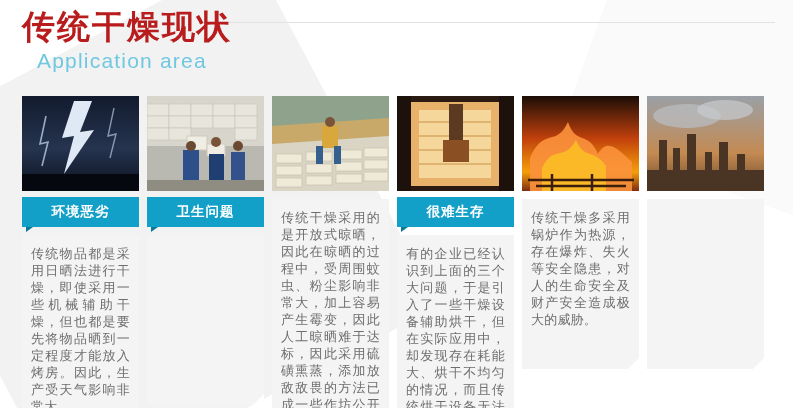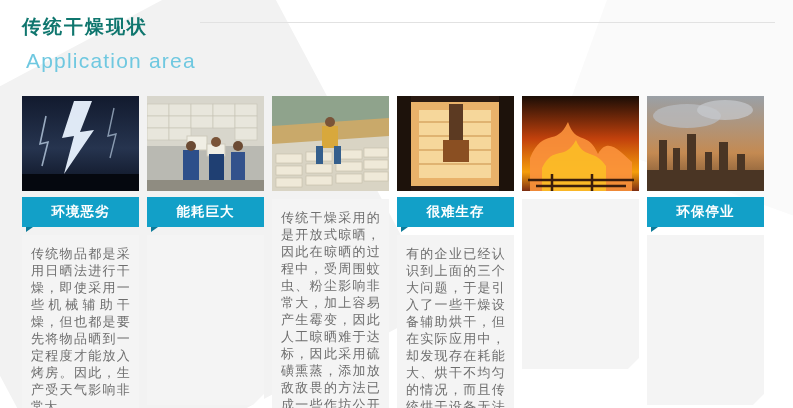--- a/index.html
+++ b/index.html
@@ -44,34 +44,34 @@
     z-index: 0;
   }
 
   .header {
     position: absolute;
     left: 22px;
     top: 10px;
     z-index: 3;
   }
   .title-cn {
-    font-size: 19px;
+    font-size: 33px;
     font-weight: bold;
-    color: #0f766e;
+    color: #b91c1c;
     letter-spacing: 2px;
     line-height: 34px;
     margin: 0;
     white-space: nowrap;
   }
   .title-en {
     font-size: 21px;
     color: #6fc8e0;
     letter-spacing: 1.2px;
     line-height: 30px;
-    margin: 2px 0 0 4px;
+    margin: 2px 0 0 15px;
     white-space: nowrap;
     font-weight: normal;
   }
   .header-rule {
     position: absolute;
     left: 200px;
     top: 22px;
     width: 575px;
     height: 1px;
     background: #e2e2e2;
@@ -237,21 +237,21 @@
             <rect x="60" y="48" width="18" height="12" fill="#f0eee4" stroke="#cdcabb"></rect>
             <rect x="62" y="58" width="15" height="30" fill="#1f3f72"></rect>
             <circle cx="69" cy="46" r="5" fill="#7a5438"></circle>
             <rect x="84" y="56" width="14" height="28" fill="#33528c"></rect>
             <circle cx="91" cy="50" r="5" fill="#6b4a33"></circle>
           </g>
           <rect y="84" width="117" height="11" fill="#8f8c81"></rect>
         </svg>
       </div>
       <div class="banner-wrap">
-        <div class="banner">能耗巨大</div>
+        <div class="banner">卫生问题</div>
         <div class="banner-tail"></div>
       </div>
       <div class="body-box">
         <div class="corner"></div>
       </div>
     </div>
 
     <div class="card">
       <div class="photo">
         <svg width="117" height="95" viewBox="0 0 117 95">
@@ -331,20 +331,21 @@
           <path d="M20 72 C32 48 42 66 54 44 C62 64 72 52 84 70 L84 95 L20 95 Z" fill="#fbbf24" opacity="0.85"></path>
           <g stroke="#3b1d0c" stroke-width="2.5">
             <line x1="6" y1="84" x2="112" y2="84"></line>
             <line x1="14" y1="90" x2="104" y2="90"></line>
             <line x1="30" y1="78" x2="30" y2="95"></line>
             <line x1="70" y1="78" x2="70" y2="95"></line>
           </g>
         </svg>
       </div>
       <div class="body-box">
+        <p class="body-text">传统干燥多采用锅炉作为热源，存在爆炸、失火等安全隐患，对人的生命安全及财产安全造成极大的威胁。</p>
         <div class="corner"></div>
       </div>
     </div>
 
     <div class="card">
       <div class="photo">
         <svg width="117" height="95" viewBox="0 0 117 95">
           <defs>
             <linearGradient id="g6" x1="0" y1="0" x2="0" y2="1">
               <stop offset="0%" stop-color="#9aa0a6"></stop>
@@ -359,23 +360,19 @@
             <rect x="12" y="44" width="8" height="51"></rect>
             <rect x="26" y="52" width="7" height="43"></rect>
             <rect x="40" y="38" width="9" height="57"></rect>
             <rect x="58" y="56" width="7" height="39"></rect>
             <rect x="72" y="46" width="9" height="49"></rect>
             <rect x="90" y="58" width="8" height="37"></rect>
             <rect x="0" y="74" width="117" height="21"></rect>
           </g>
         </svg>
       </div>
-      <div class="banner-wrap">
-        <div class="banner">环保停业</div>
-        <div class="banner-tail"></div>
-      </div>
       <div class="body-box">
         <div class="corner"></div>
       </div>
     </div>
 
   </div>
 </div>
 
 </body></html>

